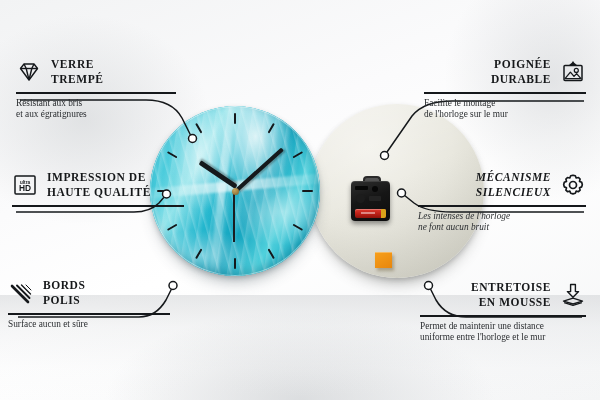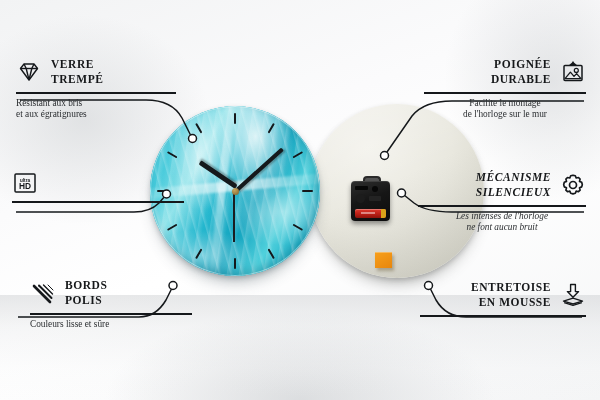--- a/index.html
+++ b/index.html
@@ -131,27 +131,27 @@
     font-family:"Liberation Serif", serif;font-weight:700;
     font-size:11.5px;letter-spacing:.55px;line-height:15px;color:#16181a;
     text-transform:uppercase;white-space:pre-line;
   }
   .callout.right .ttl{text-align:right;}
   .rule{height:1.5px;background:#15181b;margin:5px 0 4px 0;}
   .sub{
     font-size:9.3px;line-height:11.5px;color:#2b2e31;white-space:pre-line;
     font-family:"Liberation Serif", serif;
   }
-  .callout.right .sub{text-align:center;}
+  .callout.right .sub{text-align:left;}
   .ic{width:26px;height:26px;flex:0 0 26px;display:block;}
   .ic svg{display:block;width:26px;height:26px;}
   
   #c-verre{left:16px;top:57px;width:160px;}
   #c-impr{left:12px;top:170px;width:172px;}
-  #c-bords{left:30px;top:278px;width:162px;}
+  #c-bords{left:8px;top:278px;width:162px;}
   
   #c-poig{left:424px;top:57px;width:162px;}
   #c-meca{left:418px;top:170px;width:168px;font-style:italic;}
   #c-entr{left:420px;top:280px;width:166px;}
 </style>
 </head>
 <body>
 
 <div class="stage">
 
@@ -250,41 +250,43 @@
 
   <div class="callout left" id="c-impr">
     <div class="head">
       <span class="ic">
         <svg viewBox="0 0 26 26">
           <rect x="3" y="4" width="20" height="18" fill="none" stroke="#15181b" stroke-width="1.5" rx="1"></rect>
           <text x="13" y="11.6" font-family="Liberation Sans, sans-serif" font-size="4.6" font-weight="700" text-anchor="middle" fill="#15181b">ultra</text>
           <text x="13" y="19.4" font-family="Liberation Sans, sans-serif" font-size="8.4" font-weight="700" text-anchor="middle" fill="#15181b">HD</text>
         </svg>
       </span>
+      <div class="ttl">IMPRESSION DE
+HAUTE QUALITÉ</div>
     </div>
     <div class="rule"></div>
   </div>
 
   <div class="callout left" id="c-bords">
     <div class="head">
       <span class="ic">
         <svg viewBox="0 0 26 26">
             <g stroke="#15181b" stroke-linecap="round">
           <path d="M4 6 L20 22" stroke-width="2.6"></path>
           <path d="M9 5.5 L21.5 18" stroke-width="1.9"></path>
           <path d="M13.5 5 L22.5 14" stroke-width="1.4"></path>
           <path d="M18 5 L23 10" stroke-width="1"></path>
         </g>
           </svg>
       </span>
       <div class="ttl">BORDS
 POLIS</div>
     </div>
     <div class="rule"></div>
-    <div class="sub">Couleurs lisse et sûre</div>
+    <div class="sub">Surface aucun et sûre</div>
   </div>
 
   <div class="callout right" id="c-poig">
     <div class="head">
       <div class="ttl">POIGNÉE
 DURABLE</div>
       <span class="ic">
         <svg viewBox="0 0 26 26">
           <path d="M13 2.5 L13 5" stroke="#15181b" stroke-width="1.3"></path>
           <path d="M13 2.8 L8.5 6.4 H17.5 Z" fill="#15181b"></path>
@@ -323,15 +325,17 @@
         <svg viewBox="0 0 26 26">
             <g fill="none" stroke="#15181b" stroke-width="1.4" stroke-linejoin="round">
           <path d="M10.6 2.5 H15.4 V9.6 H18.6 L13 15.2 L7.4 9.6 H10.6 Z"></path>
           <path d="M13 16.2 L3.5 19.1 L13 22 L22.5 19.1 Z"></path>
           <path d="M4.2 20.6 L13 23.4 L21.8 20.6"></path>
         </g>
           </svg>
       </span>
     </div>
     <div class="rule"></div>
+    <div class="sub">Permet de maintenir une distance
+uniforme entre l'horloge et le mur</div>
   </div>
 
 </div>
 
 </body></html>

